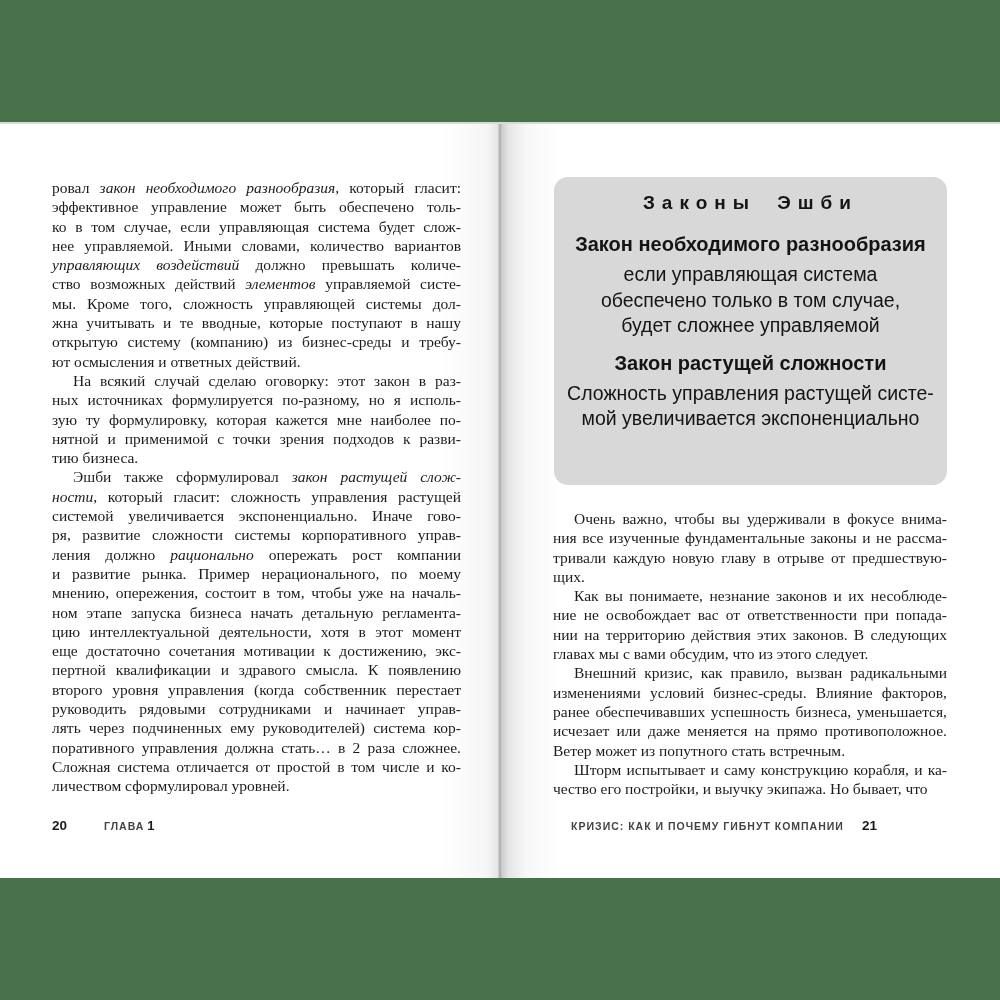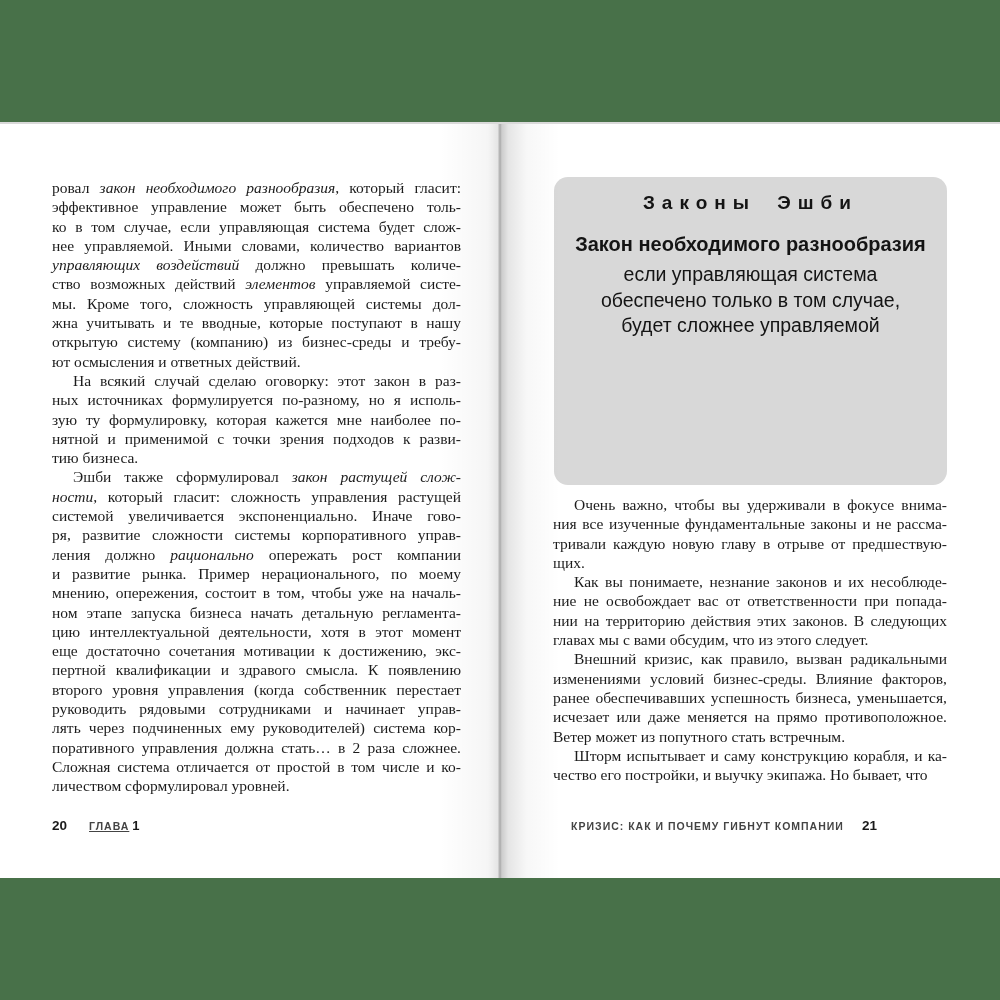--- a/index.html
+++ b/index.html
@@ -36,21 +36,21 @@
       rgba(0,0,0,0.03) 72%,
       rgba(0,0,0,0) 100%);
   }
   .text-col {
     position: absolute;
     color: #1c1c1c;
     font-size: 15.5px;
     line-height: 19.3px;
   }
   .text-col.left-col  { left: 52px; top: 54px; width: 409px; }
-  .text-col.right-col { left: 53px; top: 371px; width: 394px; }
+  .text-col.right-col { left: 53px; top: 385px; width: 394px; }
   .line {
     text-align: justify;
     text-align-last: justify;
     white-space: nowrap;
   }
   .line.last { text-align-last: left; }
   .para.indent .line:first-child { text-indent: 21px; }
   .callout {
     position: absolute;
     left: 54px; top: 53px;
@@ -90,21 +90,21 @@
     font-weight: bold;
     color: #1a1a1a;
     margin-top: 32px;
   }
   .footer .running {
     font-size: 10.5px;
     font-weight: bold;
     letter-spacing: 1px;
     color: #444444;
   }
-  .footer.f-left .running { margin-left: 22px; text-decoration: underline; }
+  .footer.f-left .running { margin-left: 37px; }
   .footer.f-left .chnum { font-size: 13px; font-weight: bold; color:#1a1a1a; letter-spacing: 0; margin-left: 3px; }
   .footer.f-right { text-align: center; }
   .footer.f-right .pagenum { margin-left: 18px; }
 </style>
 </head>
 <body>
 
 <div class="stage">
   <div class="book">
 
@@ -157,20 +157,25 @@
     <div class="page right">
       <div class="callout">
         <div class="callout-title">Законы Эшби</div>
         <div id="callout-sections">
             <div>
               <div class="law-heading">Закон необходимого разнообразия</div>
               <div class="law-line">если управляющая система</div>
               <div class="law-line">обеспечено только в том случае,</div>
               <div class="law-line">будет сложнее управляемой</div>
             </div>
+            <div>
+              <div class="law-heading">Закон растущей сложности</div>
+              <div class="law-line">Сложность управления растущей систе-</div>
+              <div class="law-line">мой увеличивается экспоненциально</div>
+            </div>
           </div>
       </div>
       <div class="text-col right-col">
           <div class="para indent">
             <div class="line"><span>Очень важно, чтобы вы удерживали в фокусе внима-</span></div>
             <div class="line"><span>ния все изученные фундаментальные законы и не рассма-</span></div>
             <div class="line"><span>тривали каждую новую главу в отрыве от предшествую-</span></div>
             <div class="line last"><span>щих.</span></div>
           </div>
           <div class="para indent">

